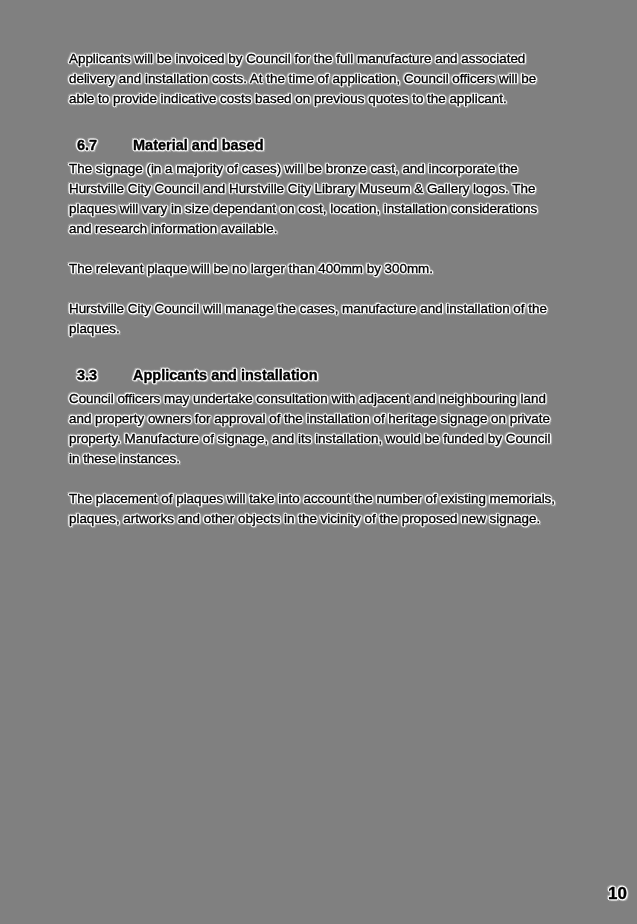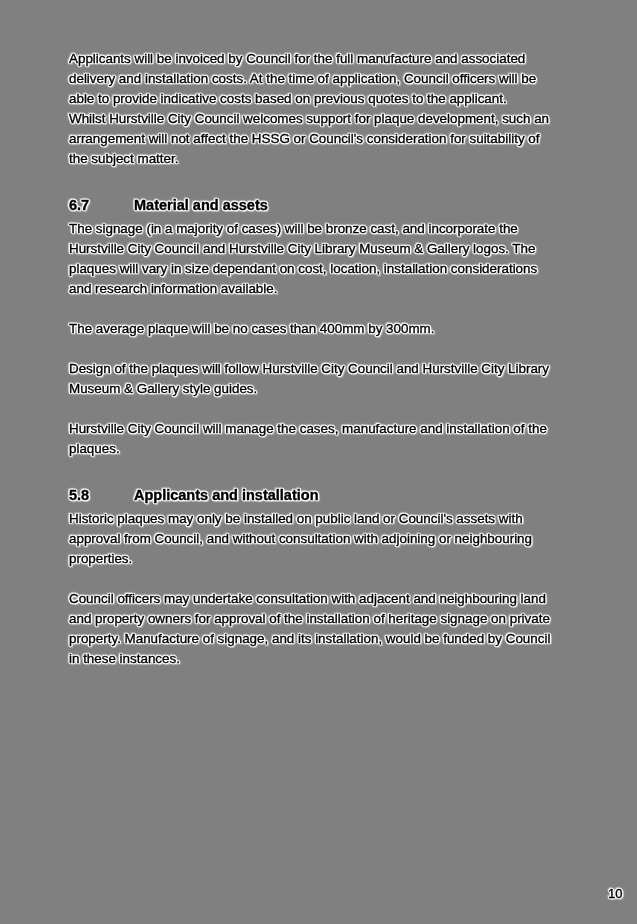--- a/index.html
+++ b/index.html
@@ -43,55 +43,54 @@
     margin: 0 16px 20px 0;
   }
   .heading {
     font-weight: bold;
     font-size: 14.5px;
     line-height: 20px;
     margin: 26px 0 4px 0; 
   }
   .hnum {
     display: inline-block;
-    width: 65px;
+    width: 56px;
+    margin-left: 8px;
   }
   .pagenum {
     position: absolute;
     left: 568px;
     top: 885px;
-    font-size: 13px;
+    font-size: 17px;
     line-height: 18px;
-    font-weight: normal;
+    font-weight: bold;
     padding-left: 40px;
   }
 </style>
 </head>
 <body style="background: rgb(128, 128, 128);">
 
 <div class="page" style="background: rgb(128, 128, 128);">
 
   <div class="content scan-text" style="color: rgb(0, 0, 0);">
 
     <div class="para">
       <div>Applicants will be invoiced by Council for the full manufacture and associated delivery and installation costs. At the time of application, Council officers will be able to provide indicative costs based on previous quotes to the applicant.</div>
-      <div>Whilst Hurstville City Council welcomes support for plaque development, such an arrangement will not affect the HSSG or Council's consideration for suitability of the subject matter.</div>
     </div>
 
     <div class="heading">
-      <span class="hnum">6.7</span><span class="htitle">Material and assets</span>
+      <span class="hnum">6.7</span><span class="htitle">Material and based</span>
     </div>
     <div class="para">The signage (in a majority of cases) will be bronze cast, and incorporate the Hurstville City Council and Hurstville City Library Museum &amp; Gallery logos. The plaques will vary in size dependant on cost, location, installation considerations and research information available.</div>
-    <div class="para">The average plaque will be no cases than 400mm by 300mm.</div>
-    <div class="para">Design of the plaques will follow Hurstville City Council and Hurstville City Library Museum &amp; Gallery style guides.</div>
+    <div class="para">The relevant plaque will be no larger than 400mm by 300mm.</div>
     <div class="para">Hurstville City Council will manage the cases, manufacture and installation of the plaques.</div>
 
     <div class="heading">
-      <span class="hnum">5.8</span><span class="htitle">Applicants and installation</span>
+      <span class="hnum">3.3</span><span class="htitle">Applicants and installation</span>
     </div>
-    <div class="para">Historic plaques may only be installed on public land or Council's assets with approval from Council, and without consultation with adjoining or neighbouring properties.</div>
     <div class="para">Council officers may undertake consultation with adjacent and neighbouring land and property owners for approval of the installation of heritage signage on private property. Manufacture of signage, and its installation, would be funded by Council in these instances.</div>
+    <div class="para">The placement of plaques will take into account the number of existing memorials, plaques, artworks and other objects in the vicinity of the proposed new signage.</div>
 
   </div>
 
   <div class="pagenum scan-text" style="color: rgb(0, 0, 0);">10</div>
 
 </div>
 
 </body></html>

